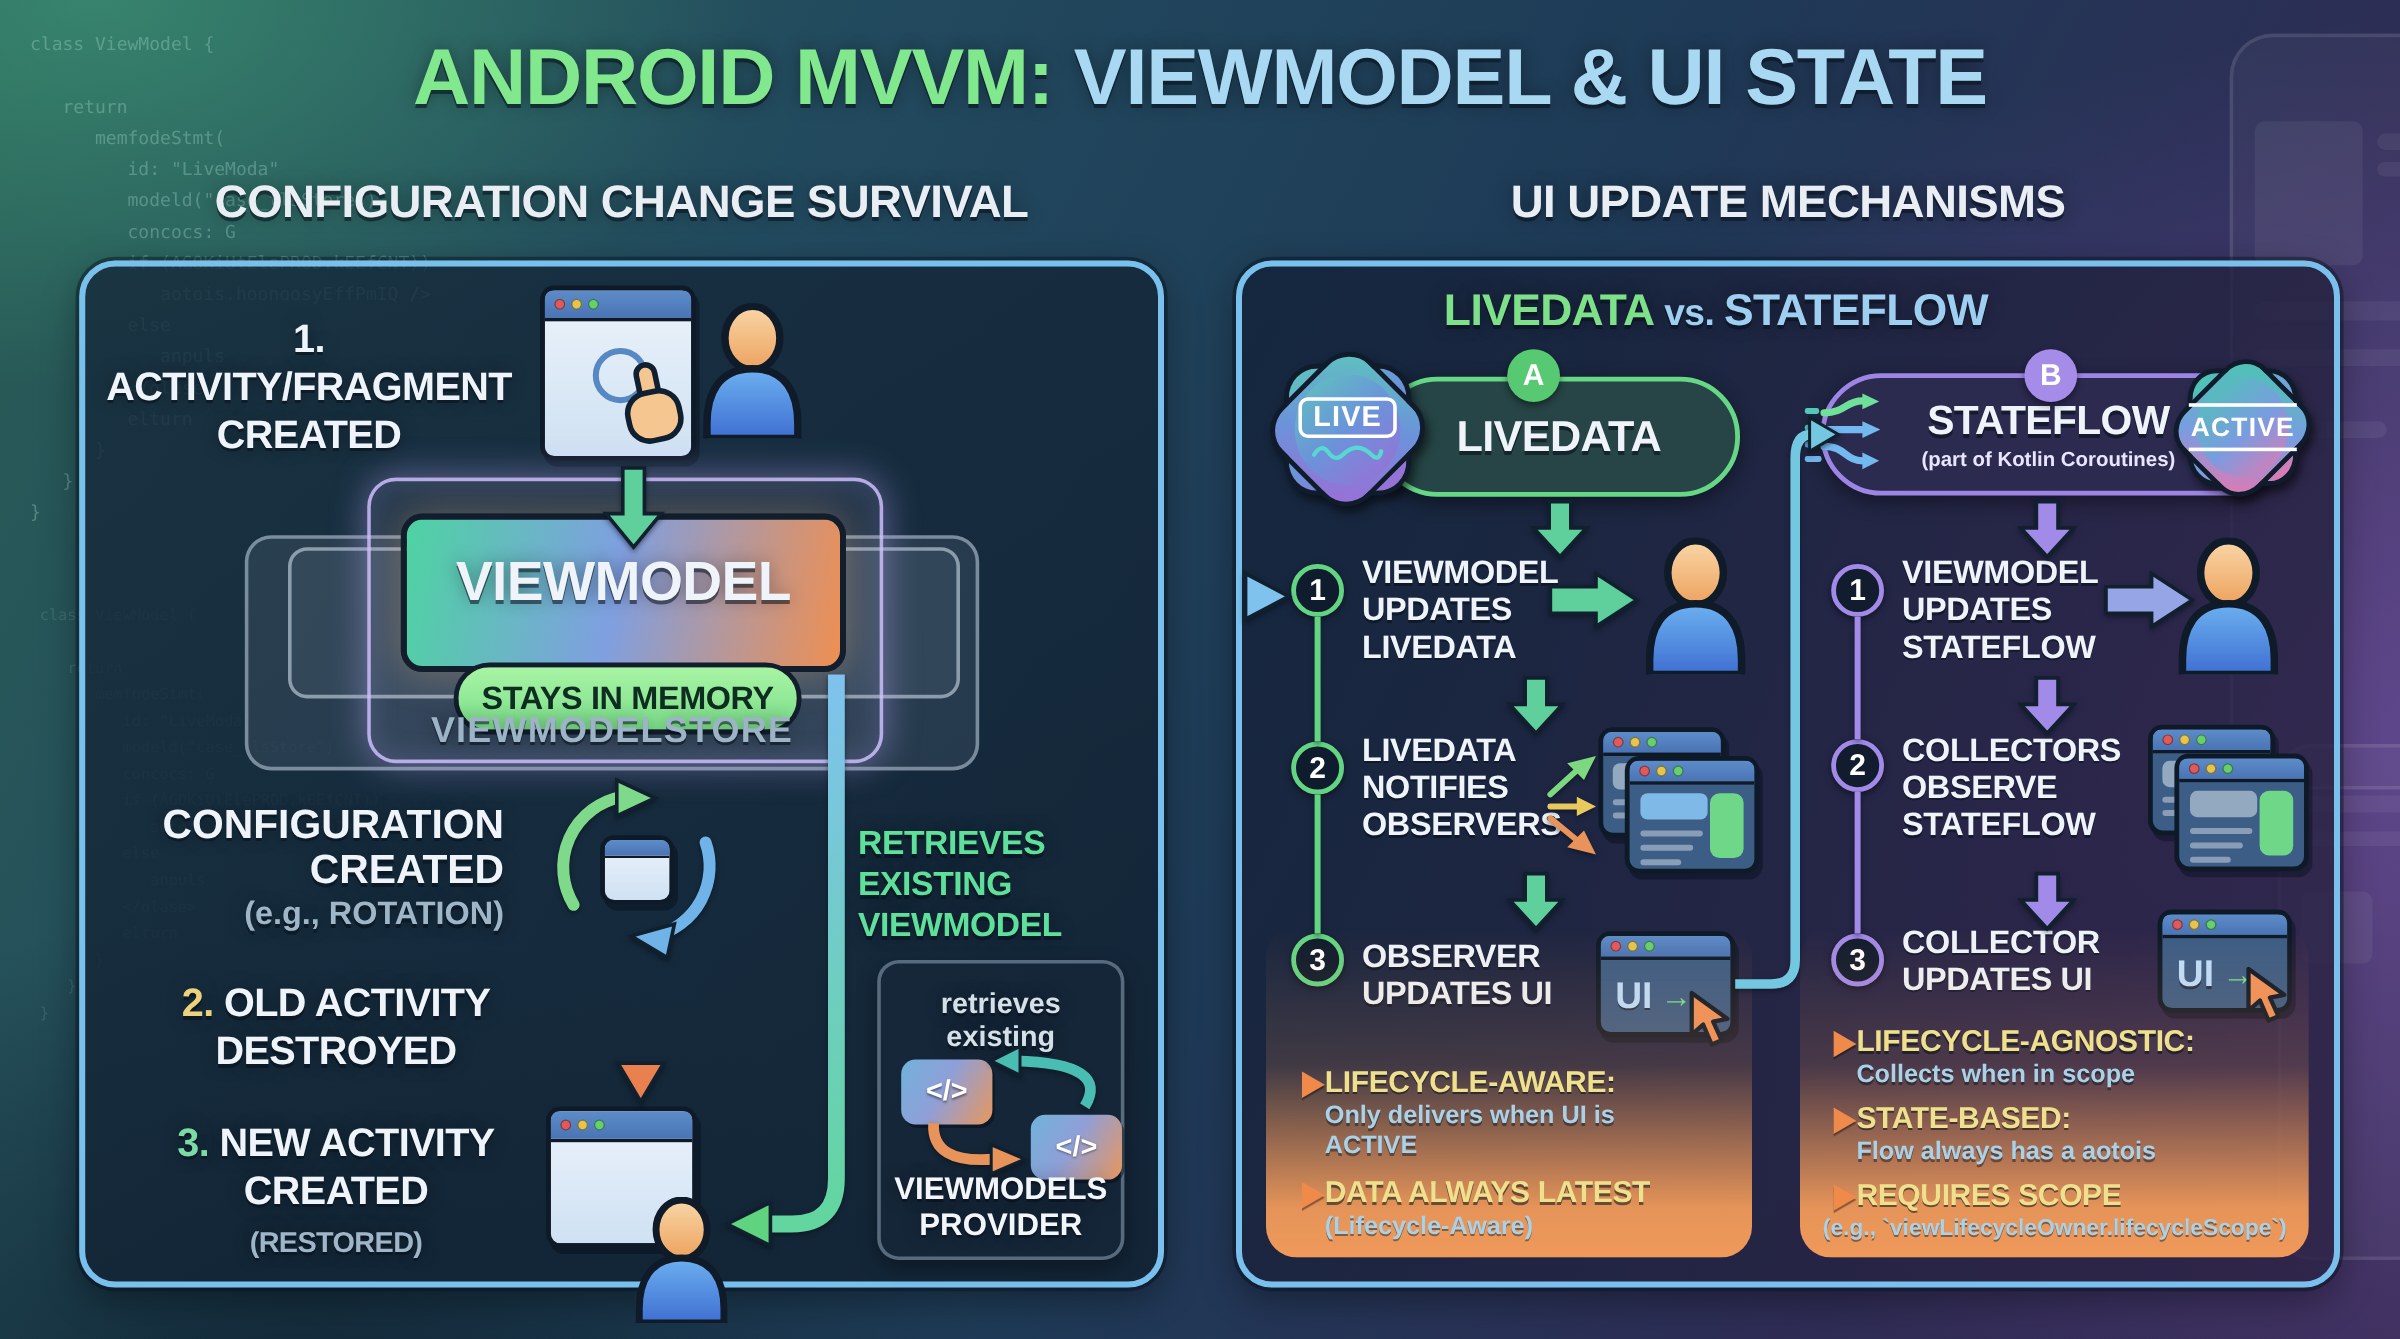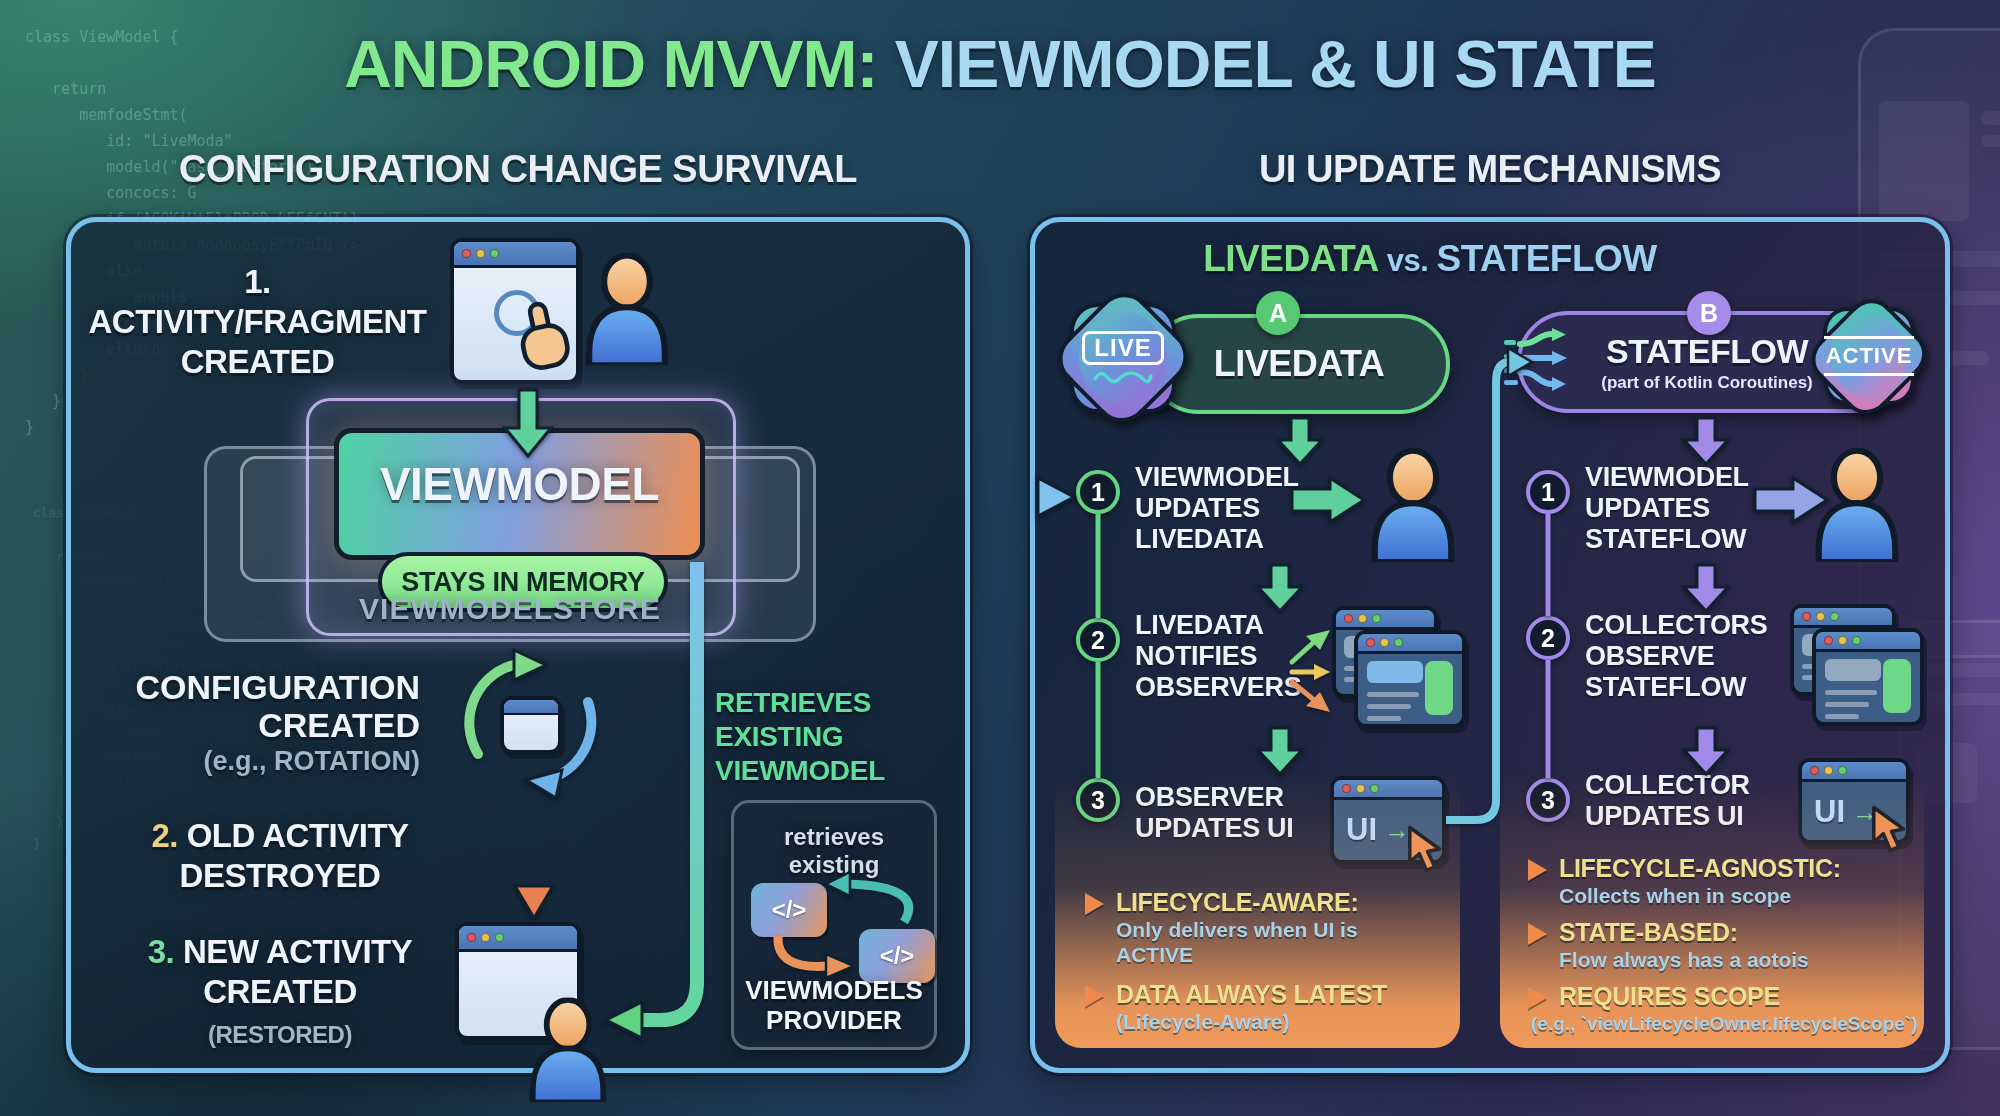--- a/index.html
+++ b/index.html
@@ -83,21 +83,21 @@
   #provider-box .plabel{position:absolute;bottom:12px;width:100%;text-align:center;font-size:26px;line-height:30px;color:#f2f6fa}
   
   #compare-title{left:1030px;top:238px;width:800px;font-size:37px;letter-spacing:-.5px}
   #compare-title .cg{color:#7fe08a}
   #compare-title .cb{color:#9ecff0}
   
   .bbox{position:absolute;border:4px solid transparent;border-radius:26px;
     background:linear-gradient(rgba(0,0,0,0),rgba(0,0,0,0)) padding-box,
     linear-gradient(180deg,rgba(239,151,87,0) 0%,rgba(239,151,87,.18) 42%,rgba(240,154,90,.95) 85%,#f09a5a 100%) border-box}
   .bullets{position:absolute;display:flex;flex-direction:column;gap:13px}
-  .bullet{display:flex;gap:12px}
+  .bullet{display:flex;}
   .tri{width:0;height:0;border-top:11px solid transparent;border-bottom:11px solid transparent;border-left:19px solid #f08a4b;margin-top:5px;filter:drop-shadow(0 2px 0 rgba(0,0,0,.4));flex:none}
   .bhead{font-size:25px;color:#efe08d;letter-spacing:-.3px;text-shadow:0 2px 0 rgba(8,16,26,.55)}
   .bsub{font-size:21px;line-height:25px;color:#a9d2e8;text-shadow:0 2px 0 rgba(8,16,26,.45)}
   .bsub.small{font-size:19px;white-space:nowrap}
   .btext{width:320px}
   
   svg.person,svg.icon{position:absolute;overflow:visible}
   #overlay{position:absolute;inset:0;pointer-events:none;filter:drop-shadow(0 2px 2px rgba(5,12,20,.5))}
   .touch-ring{position:absolute;width:46px;height:46px;border:5px solid rgba(72,125,190,.9);border-radius:50%}
 </style>

